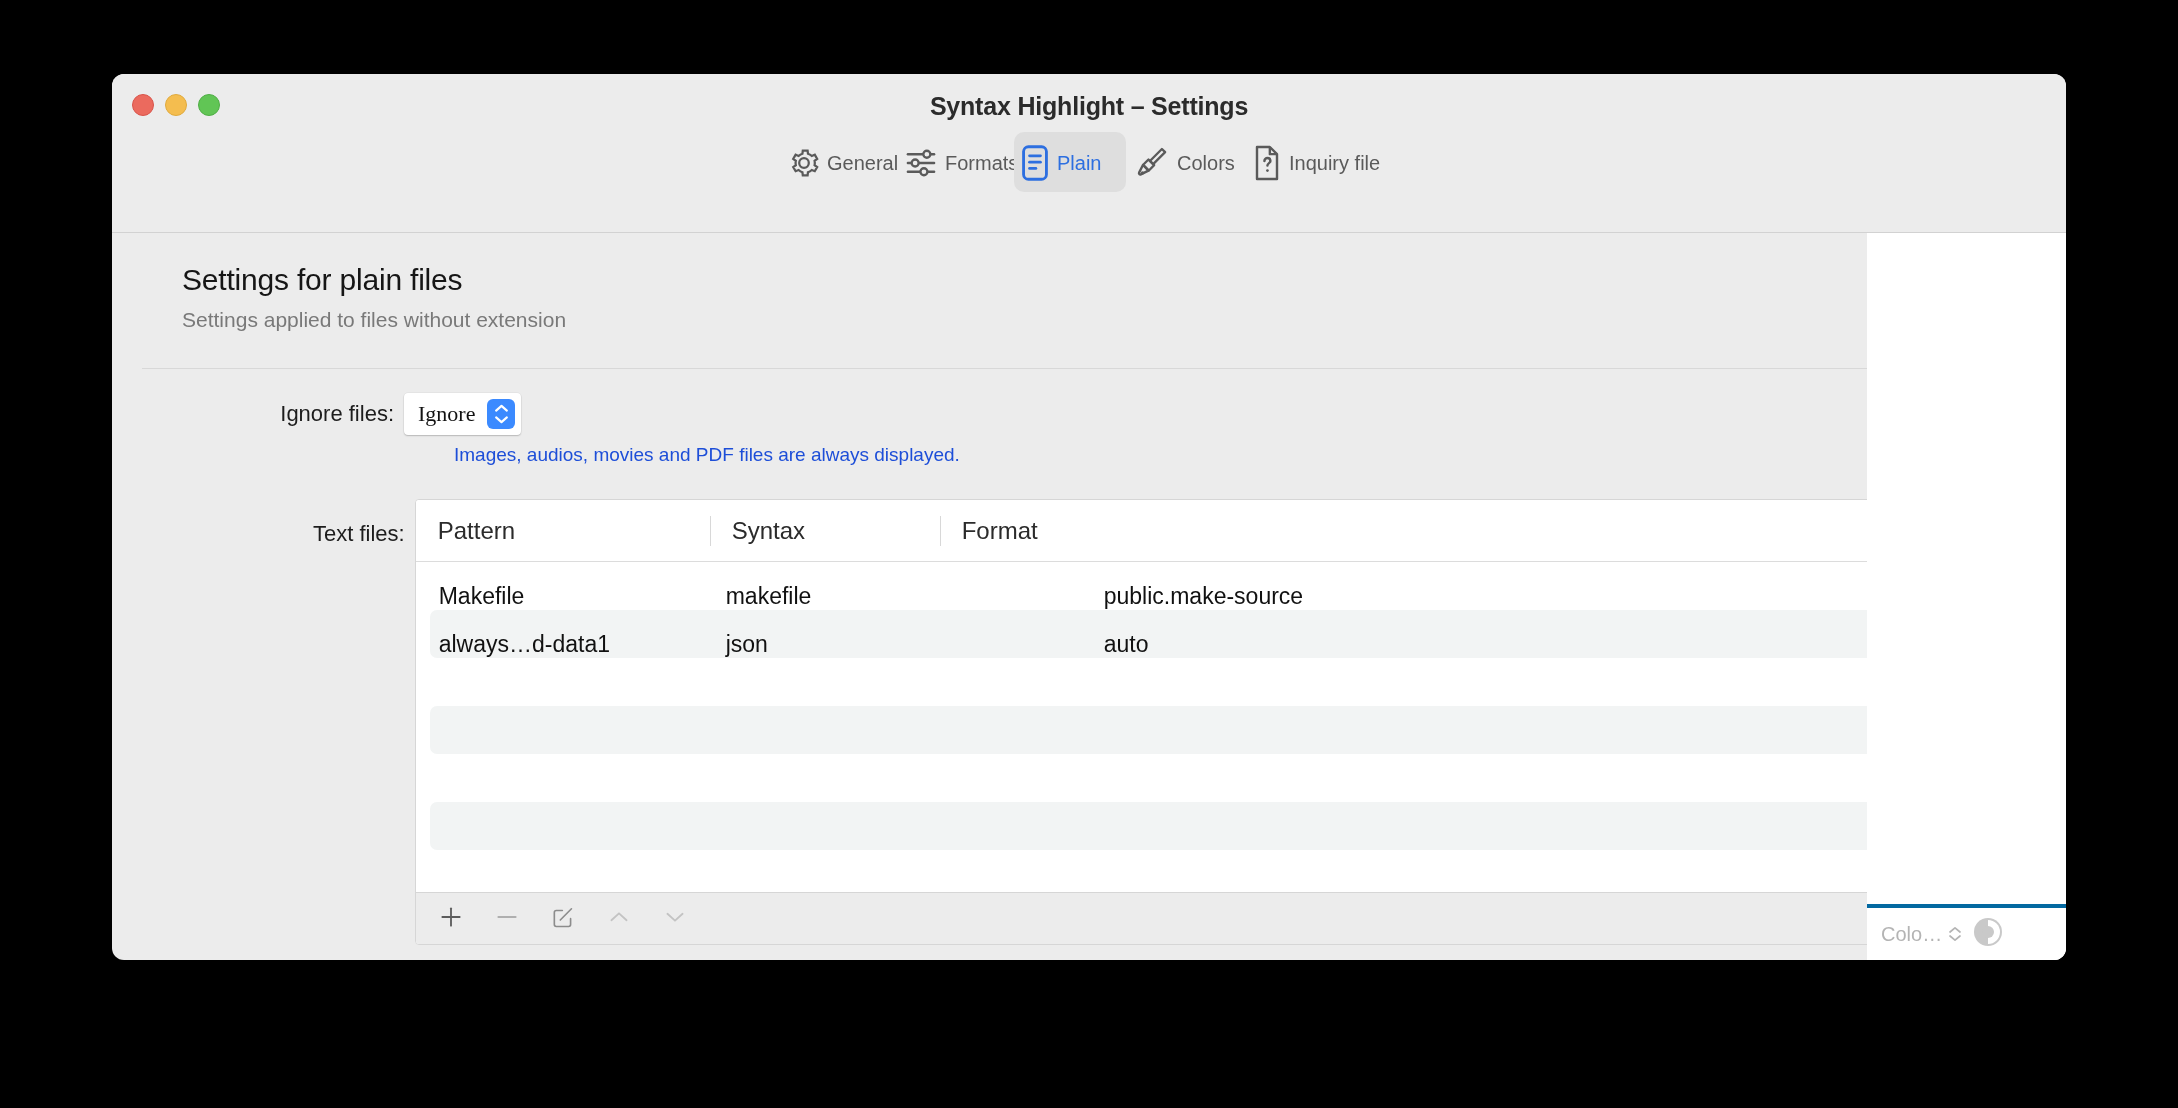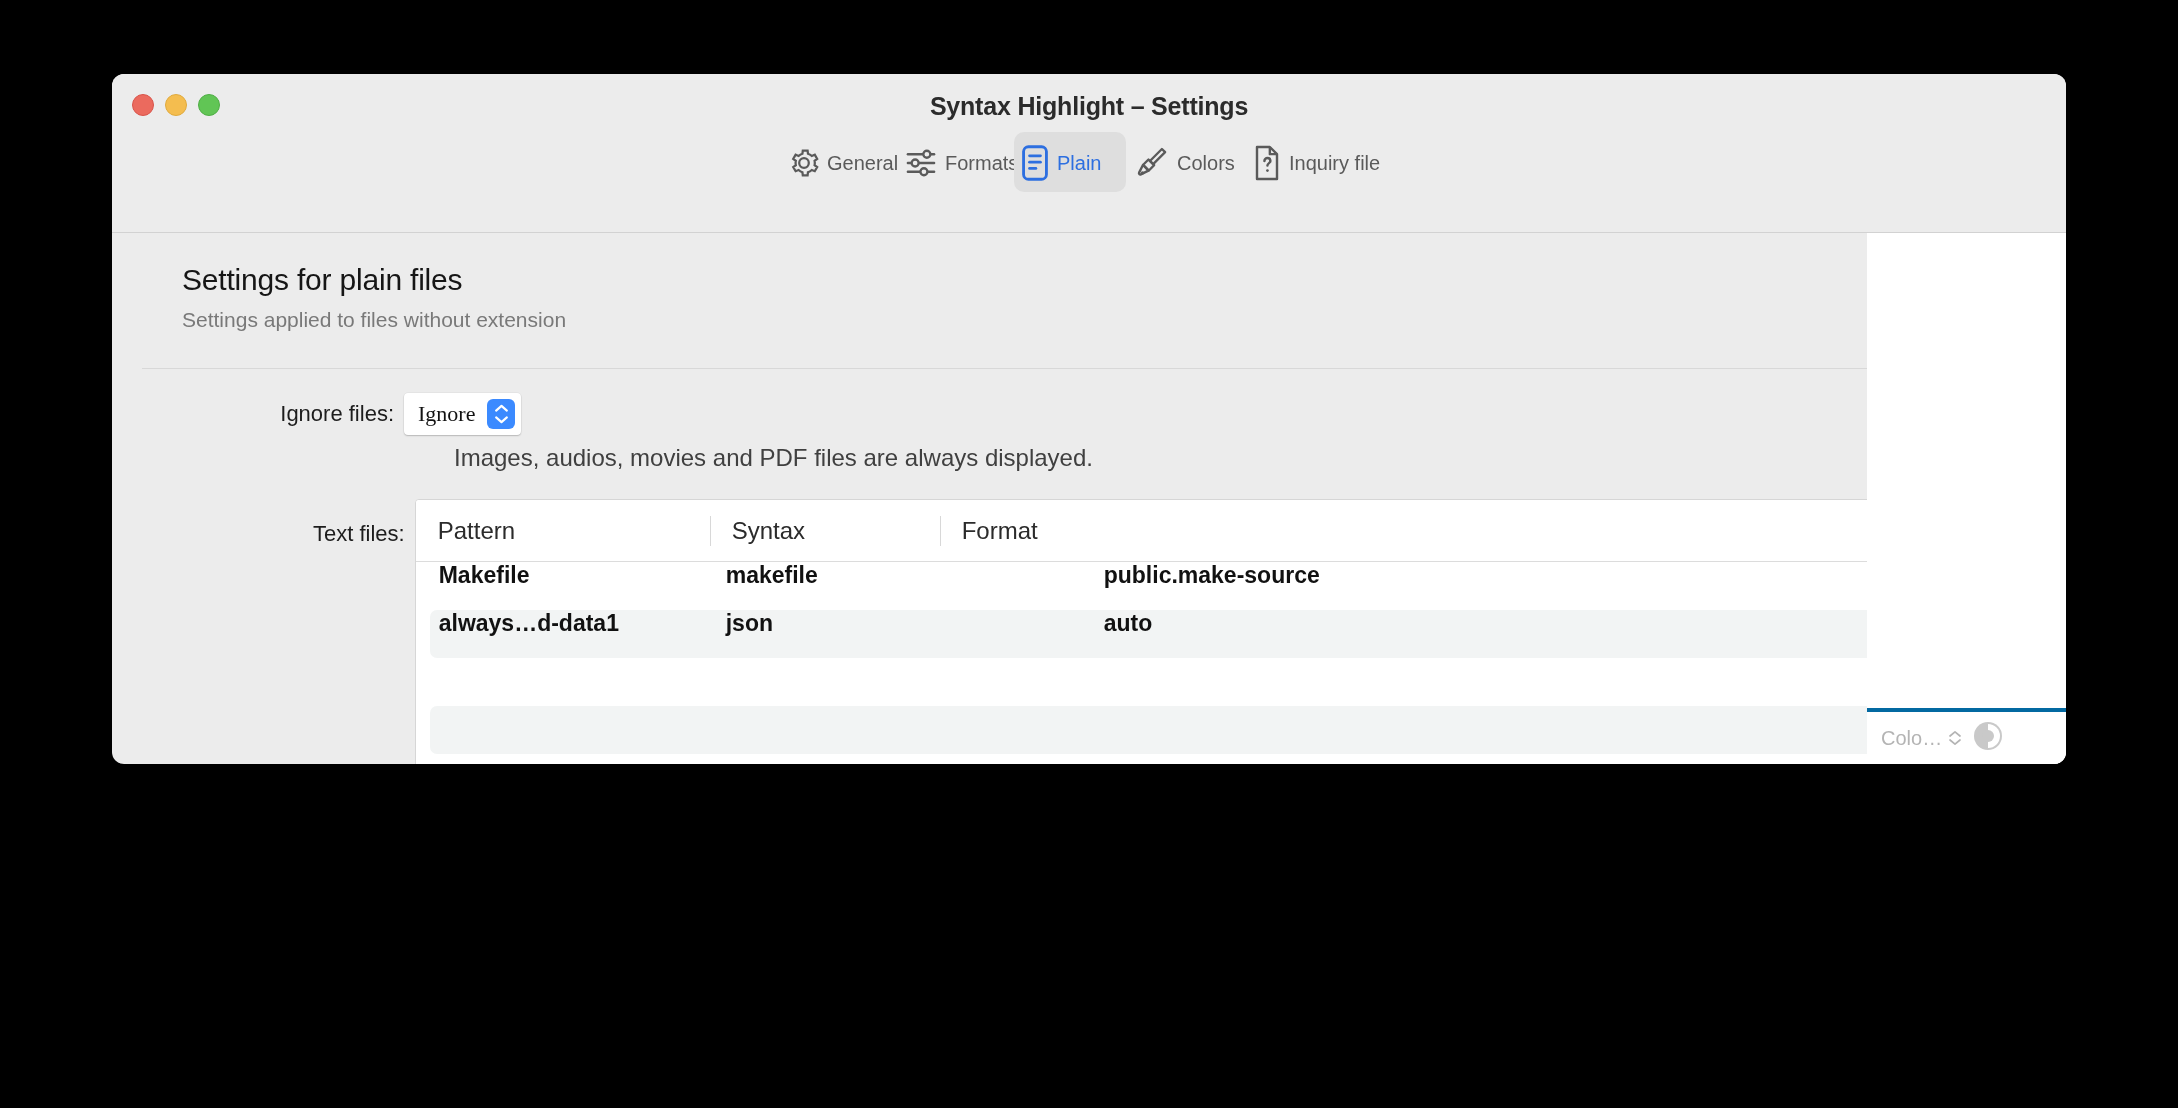--- a/index.html
+++ b/index.html
@@ -10,21 +10,21 @@
     font-family: "Liberation Sans", sans-serif;
     overflow: hidden;
   }
 
   
   #window {
     position: absolute;
     left: 112px;
     top: 74px;
     width: 1954px;
-    height: 690px;
+    height: 886px;
     background: #ececec;
     border-radius: 12px;
     overflow: hidden;
     box-shadow: 0 10px 40px rgba(0,0,0,0.45);
   }
 
   
   #titlebar {
     position: absolute;
     left: 0; top: 0;
@@ -210,22 +210,22 @@
     align-items: center;
     justify-content: center;
     gap: 2px;
   }
   .popup-chevbox svg { display: block; }
 
   .hint-text {
     position: absolute;
     left: 312px;
     top: 75px;
-    font-size: 24px;
-    color: #404040;
+    font-size: 19px;
+    color: #1d4ed8;
   }
 
   
   .row-table {
     position: absolute;
     left: 0;
     top: 130px;
     right: 0;
     display: flex;
     align-items: flex-start;
@@ -268,25 +268,24 @@
   .th-format  { flex: 1; }
 
   #table-body {
     height: 330px;
     background: #ffffff;
     padding: 0 14px;
     position: relative;
   }
   .trow {
     display: flex;
-    align-items: flex-start;
+    align-items: flex-end;
     height: 48px;
     border-radius: 7px;
     margin-top: 0;
-    font-weight: bold;
   }
   .trow.striped { background: #f2f4f4; }
   .tcell {
     font-size: 23px;
     color: #111111;
     padding-left: 9px;
     white-space: nowrap;
     overflow: hidden;
   }
   .tc-pattern { width: 287px; }

